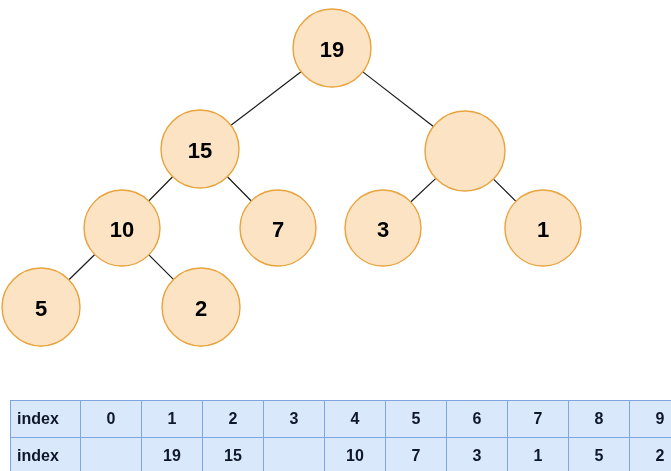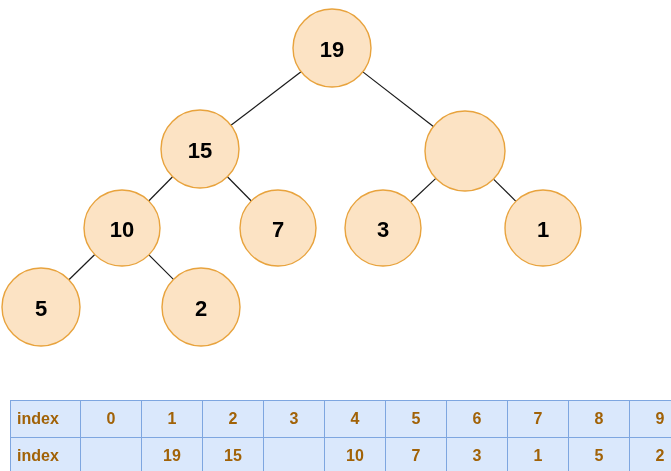--- a/index.html
+++ b/index.html
@@ -59,21 +59,21 @@
   }
   #array-table td {
     background: #DAE8FC;
     border: 1px solid #7EA6E0;
     height: 36px;
     text-align: center;
     vertical-align: middle;
     font-family: "Liberation Sans", sans-serif;
     font-size: 16px;
     font-weight: bold;
-    color: #a16207;
+    color: #0f172a;
     padding: 0;
   }
   #array-table td.row-head {
     width: 63px;
     text-align: left;
     padding-left: 6px;
   }
   #array-table td.cell {
     width: 60px;
   }

